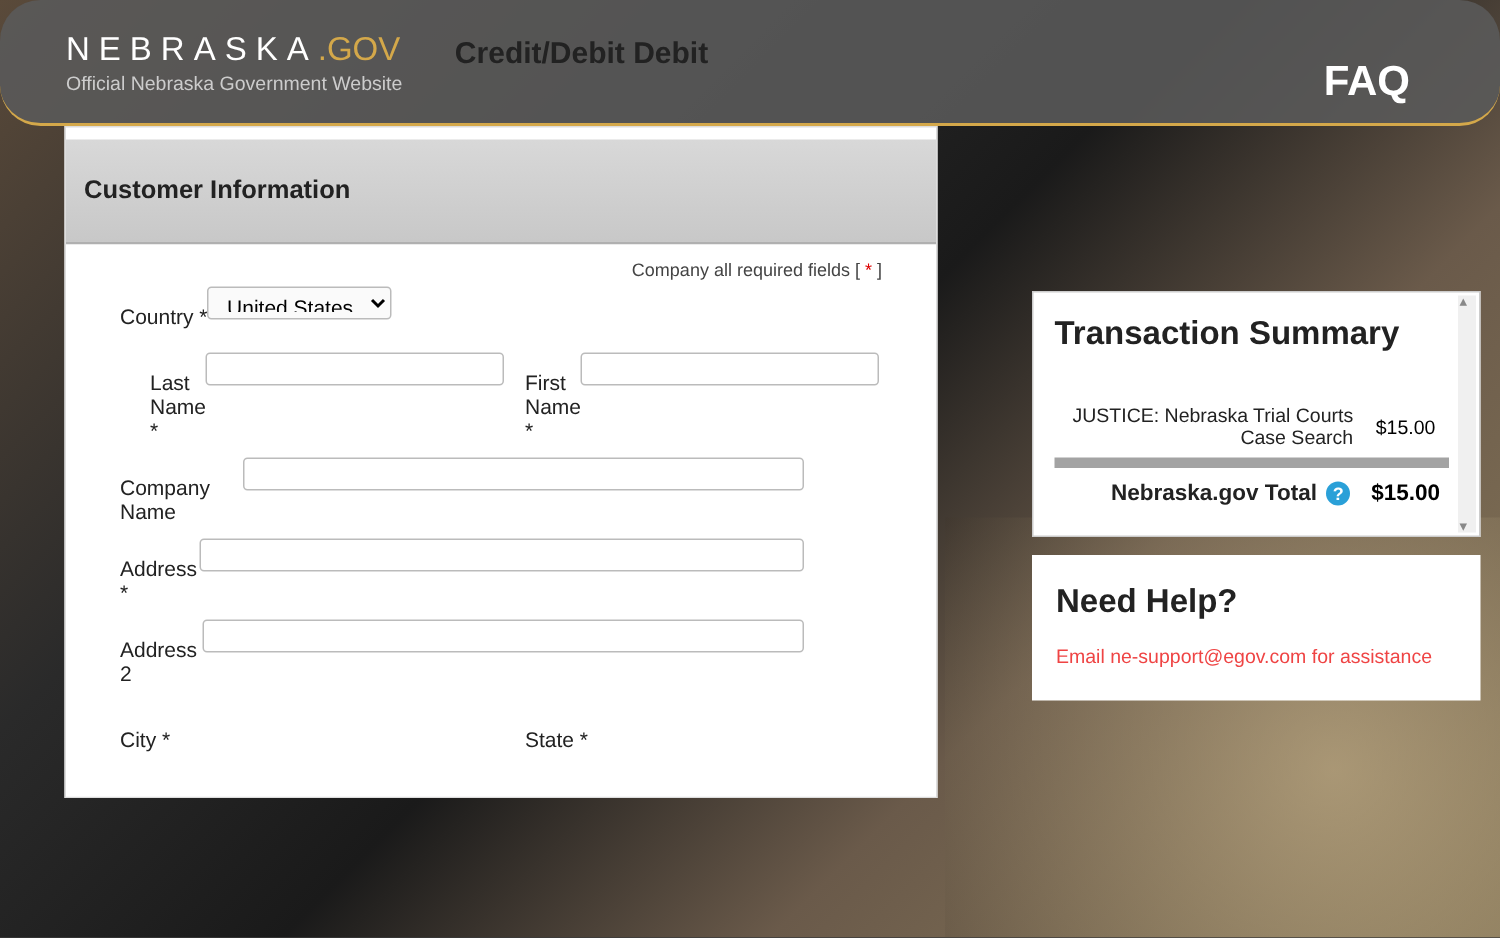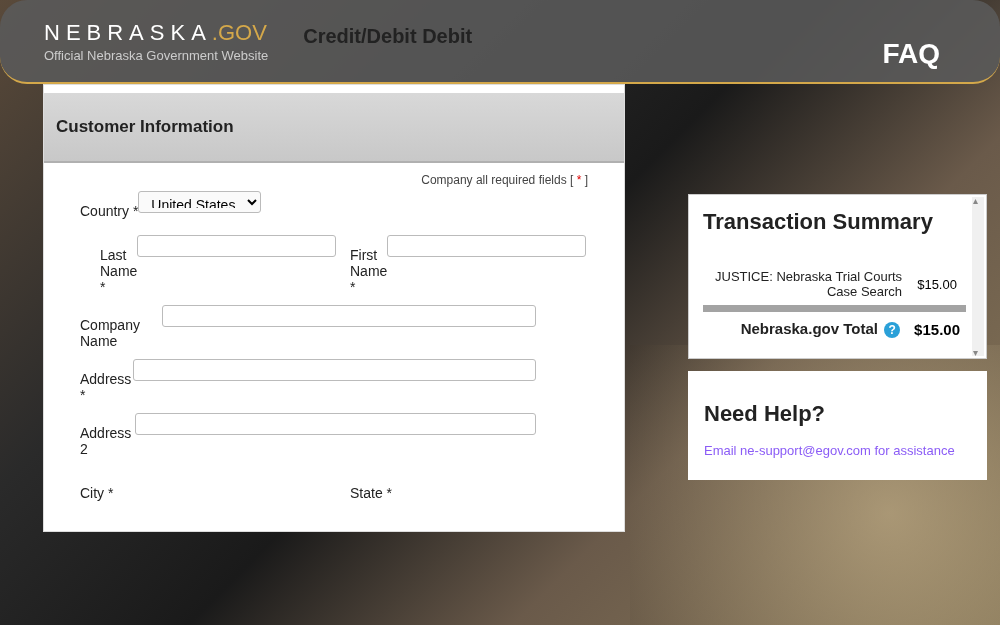--- a/index.html
+++ b/index.html
@@ -183,29 +183,29 @@
       color: #fff;
       font-size: 12px;
       text-align: center;
       line-height: 16px;
       margin: 0 2px;
       vertical-align: middle;
       cursor: pointer;
     }
     .help-box {
       background: #fff;
-      padding: 30px 16px 22px 16px;
+      padding: 18px 16px 22px 16px;
     }
     .help-title {
       font-size: 22px;
       font-weight: bold;
       margin-bottom: 16px;
       color: #222;
     }
-    .help-text { font-size: 13px; color: #8b5cf6; }
+    .help-text { font-size: 13px; color: #ef4444; }
   </style>
 </head>
 <body>
 
 <div class="bg-image"></div>
 
 <div class="header">
   <div class="logo">
     <div class="logo-main">
       <span>NEBRASKA</span><span class="gov">.GOV</span>

